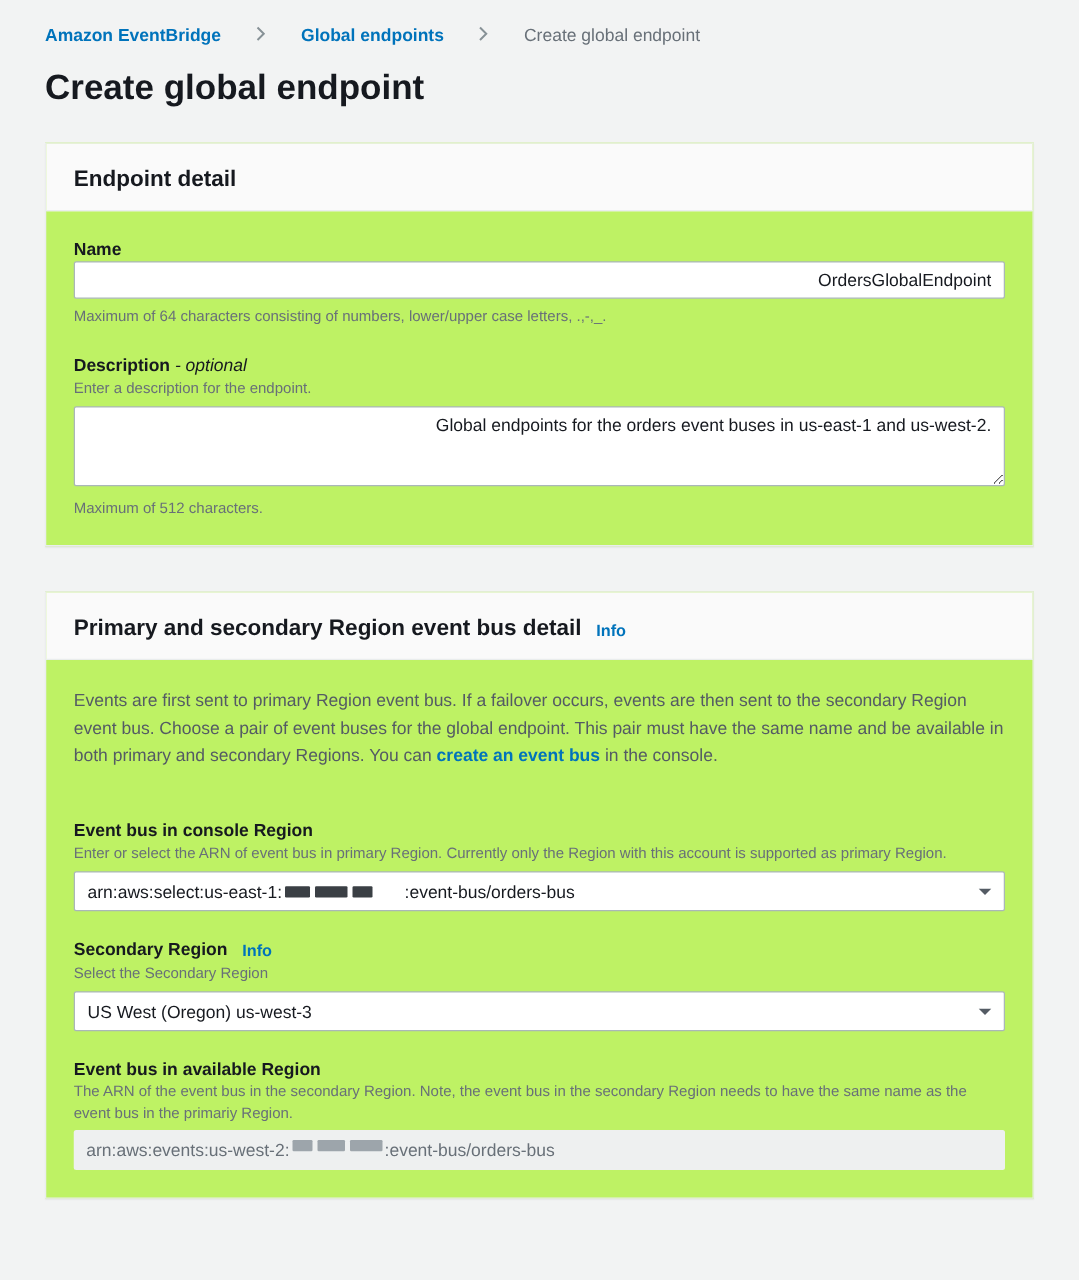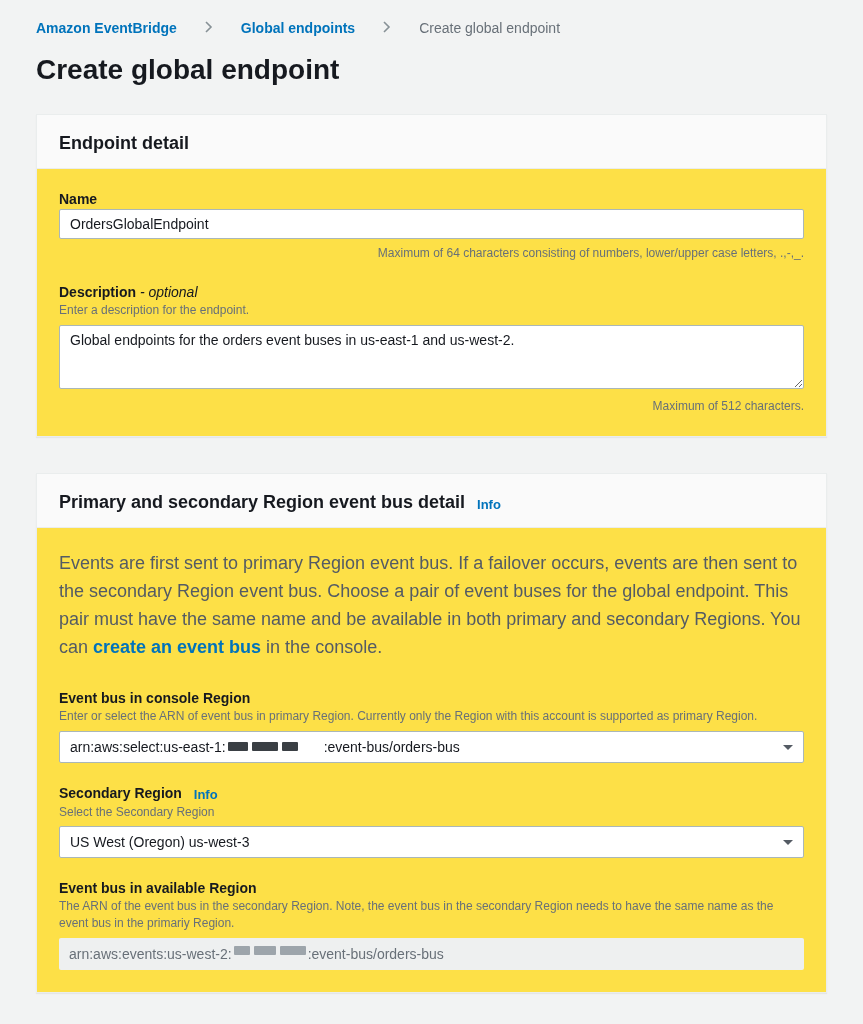--- a/index.html
+++ b/index.html
@@ -33,21 +33,21 @@
   .breadcrumb .current {
     color: #687078;
   }
   h1.page-title {
     font-size: 28px;
     font-weight: 700;
     margin: 0 0 28px 0;
     color: #16191f;
   }
   .panel {
-    background: #fde047;
+    background: #bef264;
     border: 1px solid #eaeded;
     box-shadow: 0 1px 1px rgba(0,0,0,0.05);
     margin-bottom: 36px;
   }
   .panel-header {
     padding: 18px 22px 14px 22px;
     border-bottom: 1px solid #eaeded;
     background: #fafafa;
   }
   .panel-title {
@@ -77,31 +77,31 @@
     font-size: 12px;
     color: #687078;
     margin-bottom: 6px;
     line-height: 1.4;
   }
   .field-constraint {
     font-size: 12px;
     color: #687078;
     margin-top: 6px;
     line-height: 1.4;
-    text-align: right;
   }
   input[type="text"], textarea {
     width: 100%;
     padding: 6px 10px;
     font-size: 14px;
     border: 1px solid #aab7b8;
     border-radius: 2px;
     font-family: inherit;
     color: #16191f;
     background: #fff;
+    text-align: right;
   }
   textarea {
     resize: both;
     height: 64px;
   }
   .select-wrap {
     position: relative;
     width: 100%;
   }
   .select-box {
@@ -140,24 +140,24 @@
   }
   .info-link {
     color: #0073bb;
     font-size: 13px;
     font-weight: 700;
     text-decoration: none;
     margin-left: 8px;
     vertical-align: middle;
   }
   .intro-text {
-    font-size: 18px;
+    font-size: 14px;
     color: #545b64;
     line-height: 1.55;
-    margin-bottom: 28px;
+    margin-bottom: 41px;
   }
   .intro-text a {
     color: #0073bb;
     font-weight: 700;
     text-decoration: none;
   }
   .redact {
     display: inline-block;
     height: 9px;
     background: #3a3f44;

